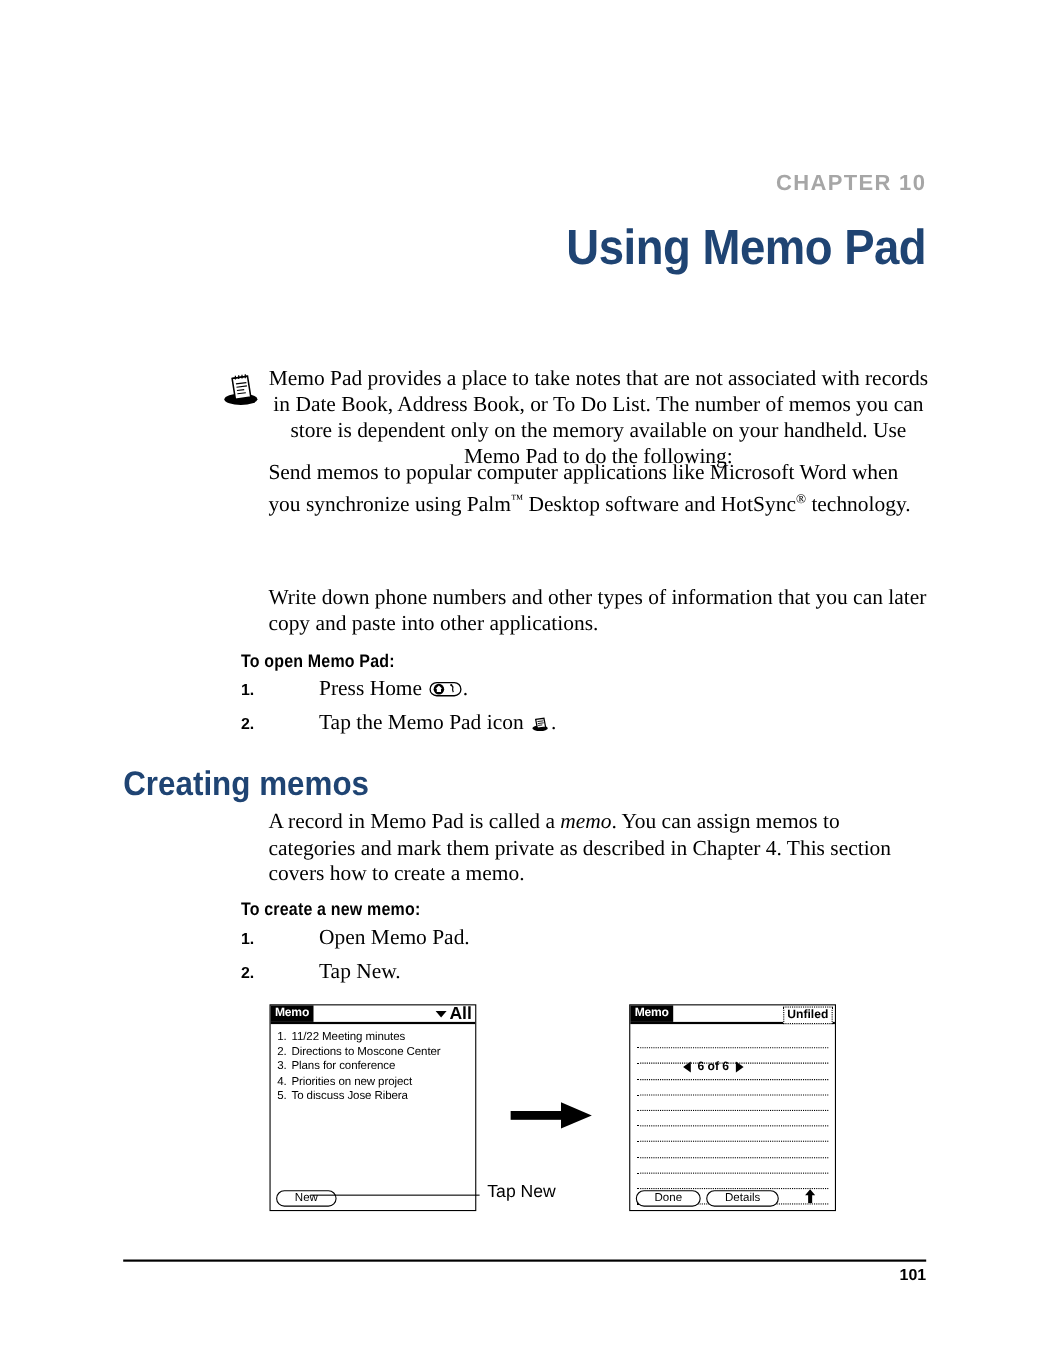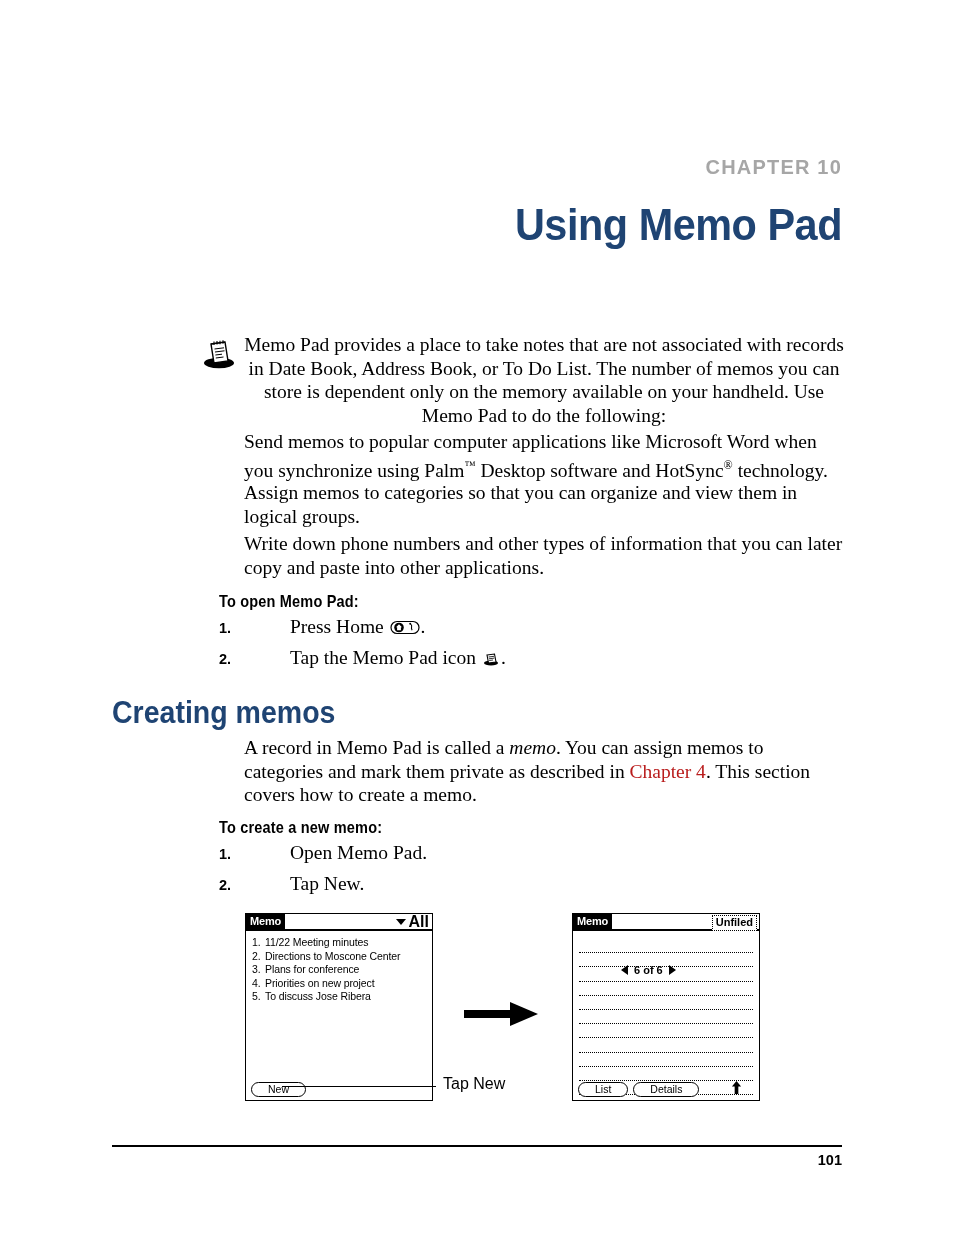--- a/index.html
+++ b/index.html
@@ -72,21 +72,21 @@
   p.body:last-child { margin-bottom: 0; }
 
   .para-block {
     position: absolute;
     left: 244px;
     width: 600px;
     font-size: 19.5px;
     line-height: 23.5px;
   }
 
-  .link { color: #b91c1c; }
+  .link { color: #000000; }
   .ital { font-style: italic; }
   sup.reg { font-size: 0.62em; vertical-align: super; }
   sup.tm  { font-size: 0.58em; vertical-align: super; }
 
   
   .subhead {
     position: absolute;
     left: 219px;
     font-family: "Liberation Sans Narrow", "Liberation Sans", sans-serif;
     font-weight: bold;
@@ -344,25 +344,24 @@
           <line x1="12.5" y1="10" x2="22" y2="8.8"></line>
           <line x1="13" y1="13" x2="22.5" y2="11.8"></line>
           <line x1="13.4" y1="16" x2="20" y2="15.2"></line>
           <line x1="13.8" y1="19" x2="21.5" y2="18"></line>
         </g>
       </svg>
     </span>
     <p class="body">Memo Pad provides a place to take notes that are not associated with records in Date Book, Address Book, or To Do List. The number of memos you can store is dependent only on the memory available on your handheld. Use Memo Pad to do the following:</p>
   </div>
 
-  <div class="para-block" style="top:430px;">
+  <div class="para-block" style="top:418px;">
     <span>Send memos to popular computer applications like Microsoft Word when you synchronize using Palm</span><sup class="tm">™</sup><span> Desktop software and HotSync</span><sup class="reg">®</sup><span> technology.</span>
   </div>
 
-  <div class="para-block" style="top:481px;">Assign memos to categories so that you can organize and view them in logical groups.</div>
 
   <div class="para-block" style="top:532px;">Write down phone numbers and other types of information that you can later copy and paste into other applications.</div>
 
   <div class="subhead" style="top:592px;">To open Memo Pad:</div>
 
   <div class="step" style="top:615px;">
     <span class="step-num">1.</span>
     <span class="step-text"><span>Press Home </span><span class="home-btn-icon"><svg viewBox="0 0 30 15" width="30" height="15">
             <rect x="1" y="1.5" width="28" height="12" rx="6" fill="#fff" stroke="#000" stroke-width="1.2"></rect>
             <circle cx="9" cy="7.5" r="4.8" fill="#000"></circle>
@@ -450,21 +449,21 @@
       <div class="note-line"></div>
       <div class="note-line"></div>
       <div class="note-line"></div>
       <div class="note-line"></div>
       <div class="note-line"></div>
       <div class="note-line"></div>
       <div class="note-line"></div>
       <div class="note-line"></div>
     </div>
     <div class="pda-footer">
-      <span class="pda-btn">List</span>
+      <span class="pda-btn">Done</span>
       <span class="pda-btn">Details</span>
       <span class="up-arrow">
         <svg viewBox="0 0 12 14" width="11" height="13">
           <path d="M6 0 L11 6 L8 6 L8 14 L4 14 L4 6 L1 6 Z" fill="#000"></path>
         </svg>
       </span>
     </div>
   </div>
 
   <div class="footer-rule"></div>

